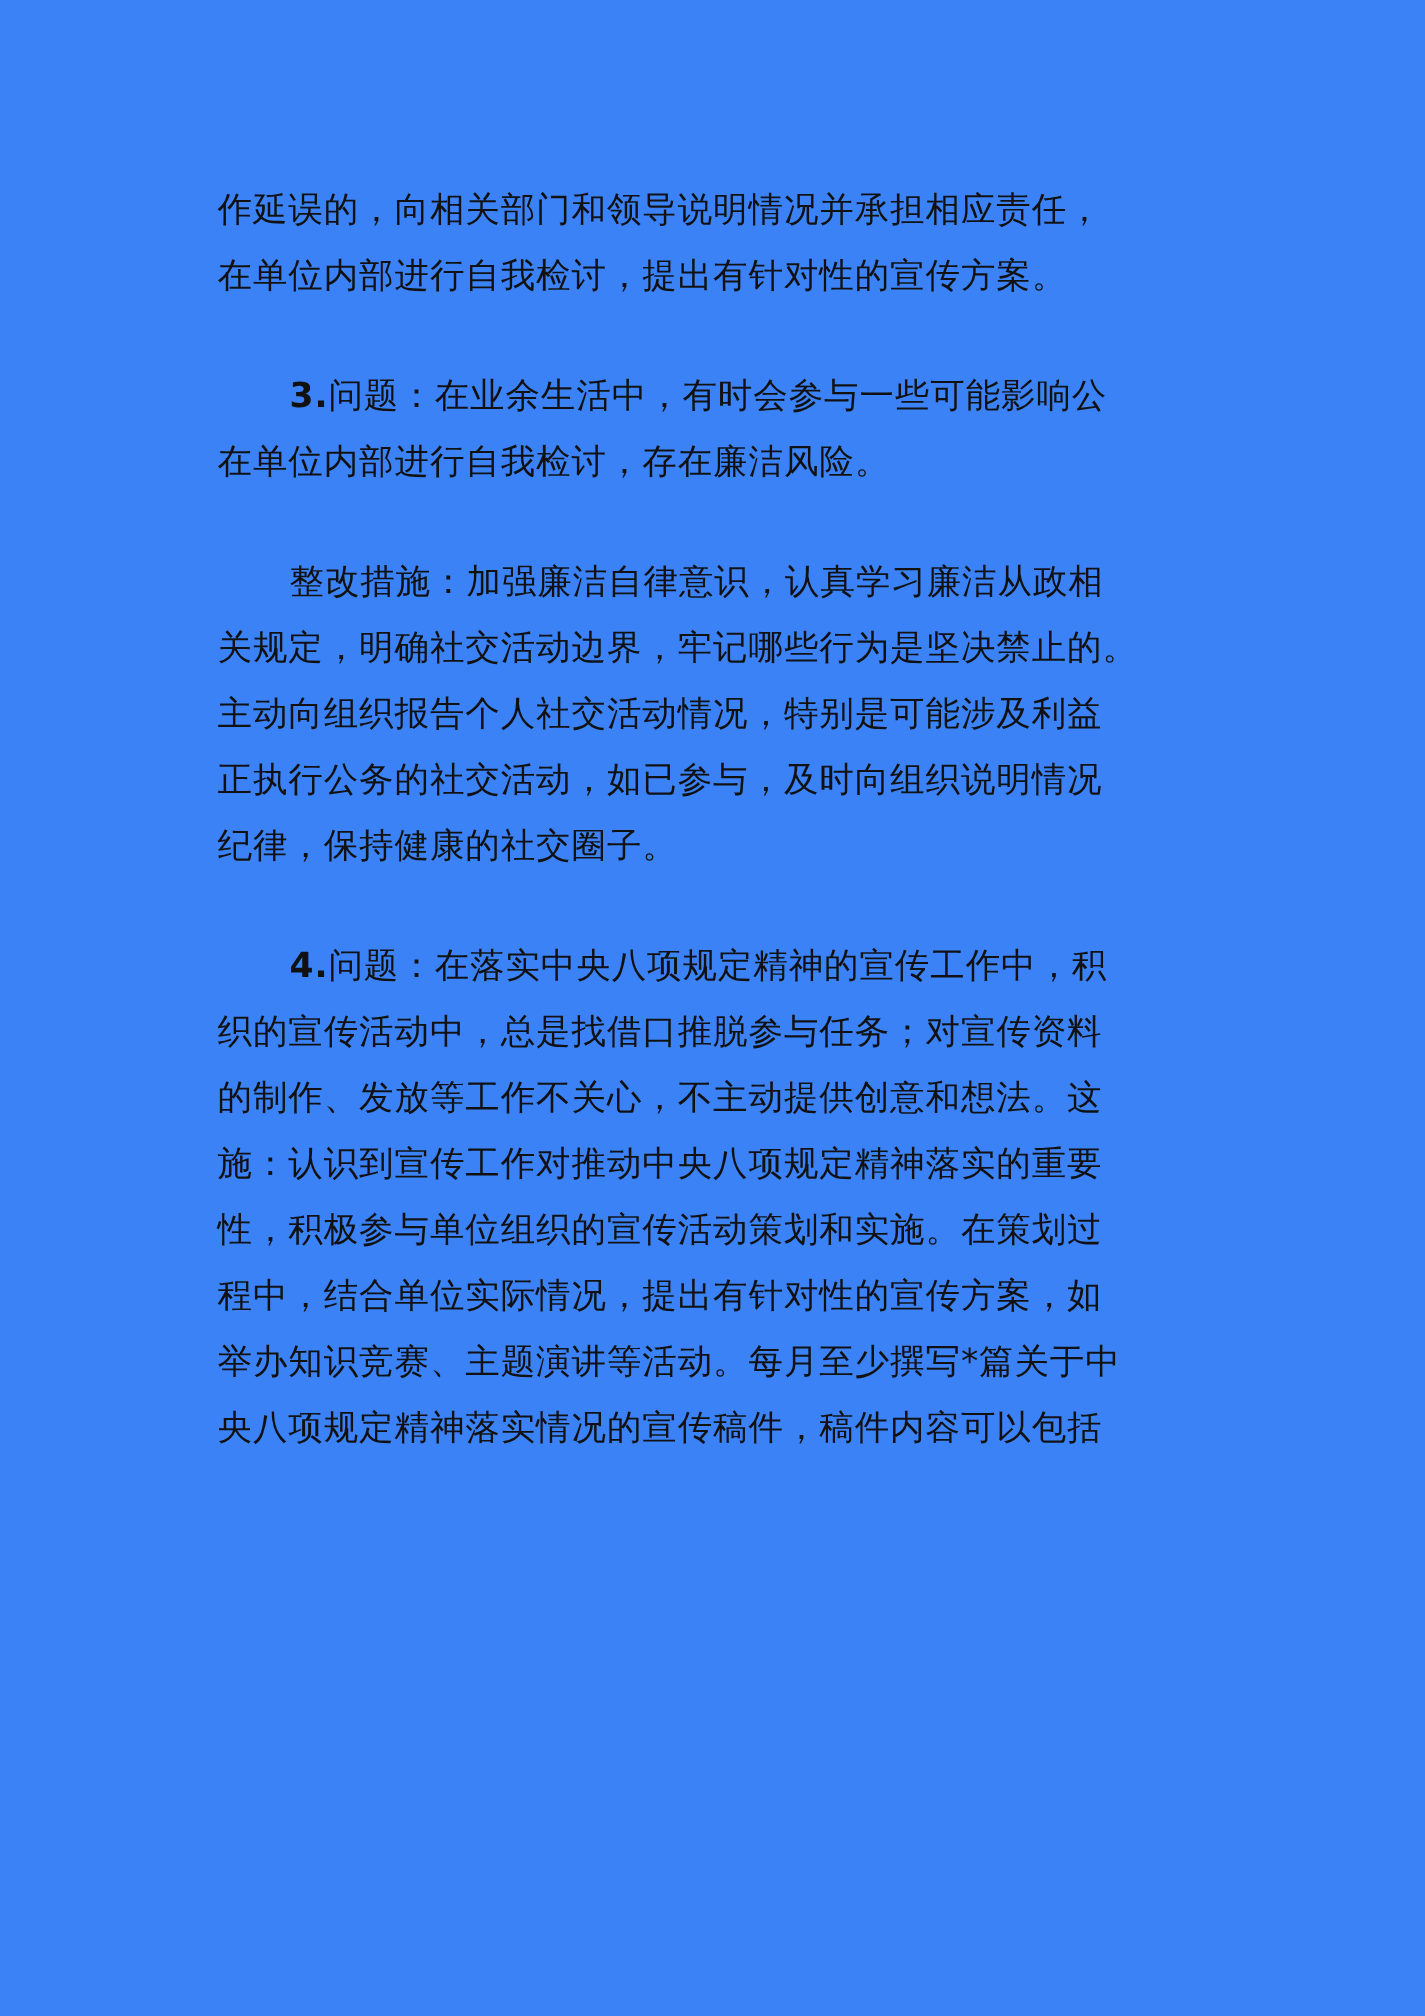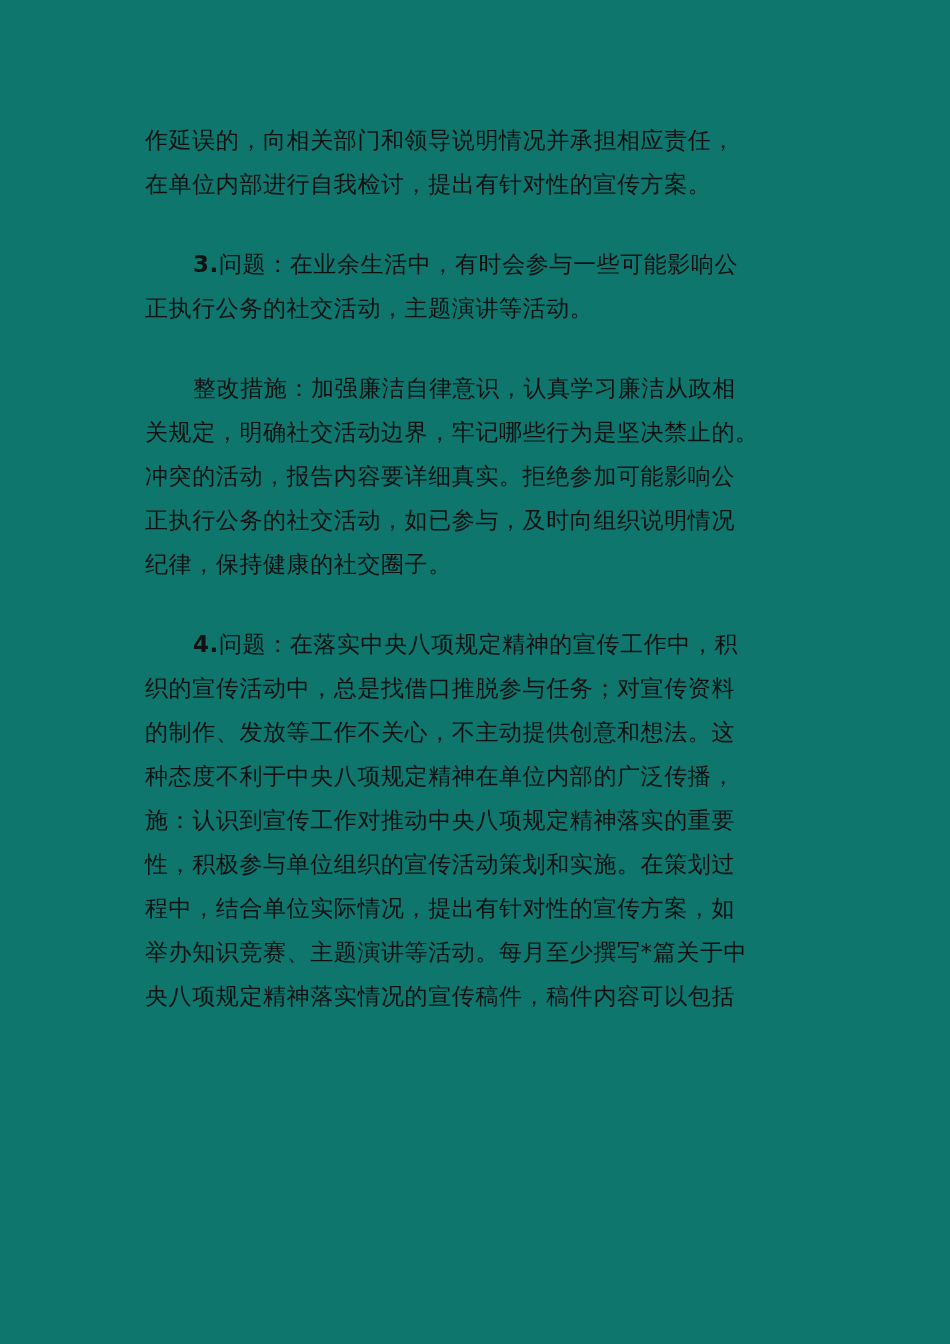--- a/index.html
+++ b/index.html
@@ -1,53 +1,52 @@
 <!DOCTYPE html>
 <html><head>
 <meta charset="utf-8">
 <style>
   html, body { margin: 0; padding: 0; background: #ffffff; }
   body { width: 950px; height: 1344px; position: relative; overflow: hidden;
          font-family: "DejaVu Sans", "Liberation Sans", sans-serif; color: #111111; }
-  .page { position: absolute; left: 0; top: 0; width: 950px; height: 1344px; background: #0f766e; }
+  .page { position: absolute; left: 0; top: 0; width: 950px; height: 1344px; background: #3b82f6; }
   .content { position: absolute; left: 145px; top: 118px; width: 650px; }
   .para { margin: 0; font-size: 23px; line-height: 44px; letter-spacing: 0.6px; text-align: justify; }
   .para + .para { margin-top: 36px; }
   .num { font-weight: bold; }
   .line { display: block; white-space: nowrap; }
 </style>
 </head>
 <body>
 
 <div class="page">
   <div class="content">
 
     <p class="para">
       <span class="line">作延误的，向相关部门和领导说明情况并承担相应责任，</span>
       <span class="line">在单位内部进行自我检讨，提出有针对性的宣传方案。</span>
     </p>
 
     <p class="para">
       <span class="line indent-line" style="padding-left:48px"><span class="num">3.</span><span>问题：在业余生活中，有时会参与一些可能影响公</span></span>
-      <span class="line">正执行公务的社交活动，主题演讲等活动。</span>
+      <span class="line">在单位内部进行自我检讨，存在廉洁风险。</span>
     </p>
 
     <p class="para">
       <span class="line" style="padding-left:48px">整改措施：加强廉洁自律意识，认真学习廉洁从政相</span>
       <span class="line">关规定，明确社交活动边界，牢记哪些行为是坚决禁止的。</span>
-      <span class="line">冲突的活动，报告内容要详细真实。拒绝参加可能影响公</span>
+      <span class="line">主动向组织报告个人社交活动情况，特别是可能涉及利益</span>
       <span class="line">正执行公务的社交活动，如已参与，及时向组织说明情况</span>
       <span class="line">纪律，保持健康的社交圈子。</span>
     </p>
 
     <p class="para">
       <span class="line" style="padding-left:48px"><span class="num">4.</span><span>问题：在落实中央八项规定精神的宣传工作中，积</span></span>
       <span class="line">织的宣传活动中，总是找借口推脱参与任务；对宣传资料</span>
       <span class="line">的制作、发放等工作不关心，不主动提供创意和想法。这</span>
-      <span class="line">种态度不利于中央八项规定精神在单位内部的广泛传播，</span>
       <span class="line">施：认识到宣传工作对推动中央八项规定精神落实的重要</span>
       <span class="line">性，积极参与单位组织的宣传活动策划和实施。在策划过</span>
       <span class="line">程中，结合单位实际情况，提出有针对性的宣传方案，如</span>
       <span class="line">举办知识竞赛、主题演讲等活动。每月至少撰写*篇关于中</span>
       <span class="line">央八项规定精神落实情况的宣传稿件，稿件内容可以包括</span>
     </p>
 
   </div>
 </div>
 

